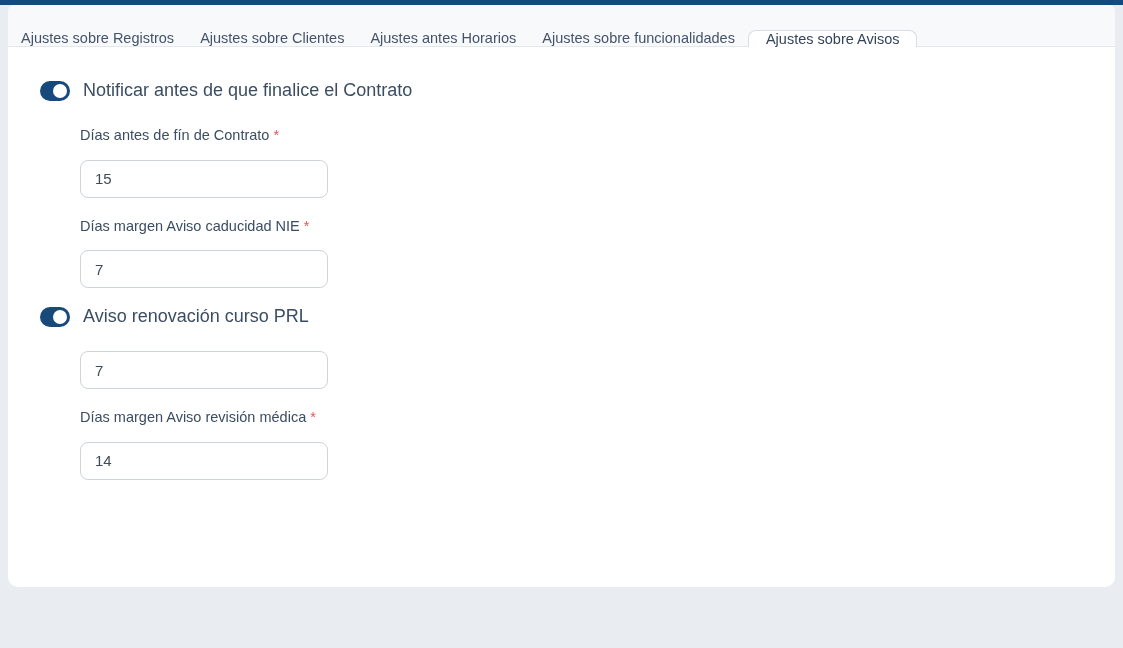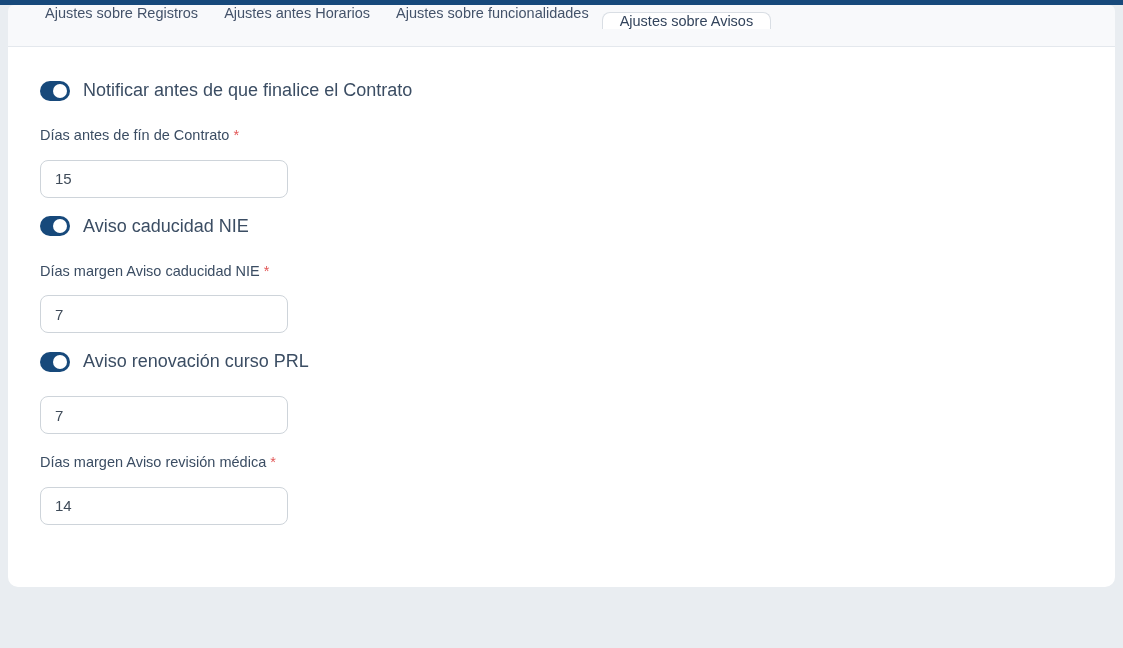--- a/index.html
+++ b/index.html
@@ -12,26 +12,26 @@
   .topbar {
     width: 100%; height: 5px;
     background: #17497B;
   }
   .card {
     margin: 0 8px;
     width: 1107px;
   }
   .tabbar {
     display: flex;
-    align-items: flex-start;
+    align-items: flex-end;
     height: 42px;
     background: #f8f9fb;
     border-bottom: 1px solid #e4e8ed;
     border-radius: 6px 6px 0 0;
-    padding-left: 24px;
+    padding-left: 0;
   }
   .tab {
     display: flex;
     align-items: center;
     padding: 0 13px;
     font-size: 14.5px;
     color: #44536a;
     cursor: pointer;
     white-space: nowrap;
   }
@@ -73,21 +73,21 @@
     top: 3px; left: 3px;
     width: 14px; height: 14px;
     border-radius: 50%;
     background: #ffffff;
   }
   .switch.on .knob { left: auto; right: 3px; }
   .toggle-label {
     font-size: 18px;
     color: #3b4d63;
   }
-  .field { margin-bottom: 18px; }
+  .field { margin-bottom: 18px; margin-left: 40px; }
   .field-label {
     display: block;
     font-size: 14.5px;
     color: #3b4d63;
     line-height: 1.42;
     max-width: 252px;
     margin-bottom: 14px;
   }
   .req { color: #e25757; }
   .field input {
@@ -105,20 +105,21 @@
 </style>
 </head>
 <body>
 
 <div class="topbar"></div>
 
 <div class="card">
 
   <div class="tabbar">
     <div class="tab">Ajustes sobre Registros</div>
+    <div class="tab">Ajustes sobre Clientes</div>
     <div class="tab">Ajustes antes Horarios</div>
     <div class="tab">Ajustes sobre funcionalidades</div>
     <div class="tab active">Ajustes sobre Avisos</div>
   </div>
 
   <div class="content">
 
     <div class="toggle-row">
       <div class="switch on">
         <div class="knob"></div>
@@ -126,26 +127,20 @@
       <span class="toggle-label">Notificar antes de que finalice el Contrato</span>
     </div>
     <div class="field">
       <label class="field-label">
         <span>Días antes de fín de Contrato</span>
         <span class="req">*</span>
       </label>
       <input type="text" value="15" style="">
     </div>
 
-    <div class="toggle-row">
-      <div class="switch on">
-        <div class="knob"></div>
-      </div>
-      <span class="toggle-label">Aviso caducidad NIE</span>
-    </div>
     <div class="field">
       <label class="field-label">
         <span>Días margen Aviso caducidad NIE</span>
         <span class="req">*</span>
       </label>
       <input type="text" value="7" style="">
     </div>
 
     <div class="toggle-row">
       <div class="switch on">

